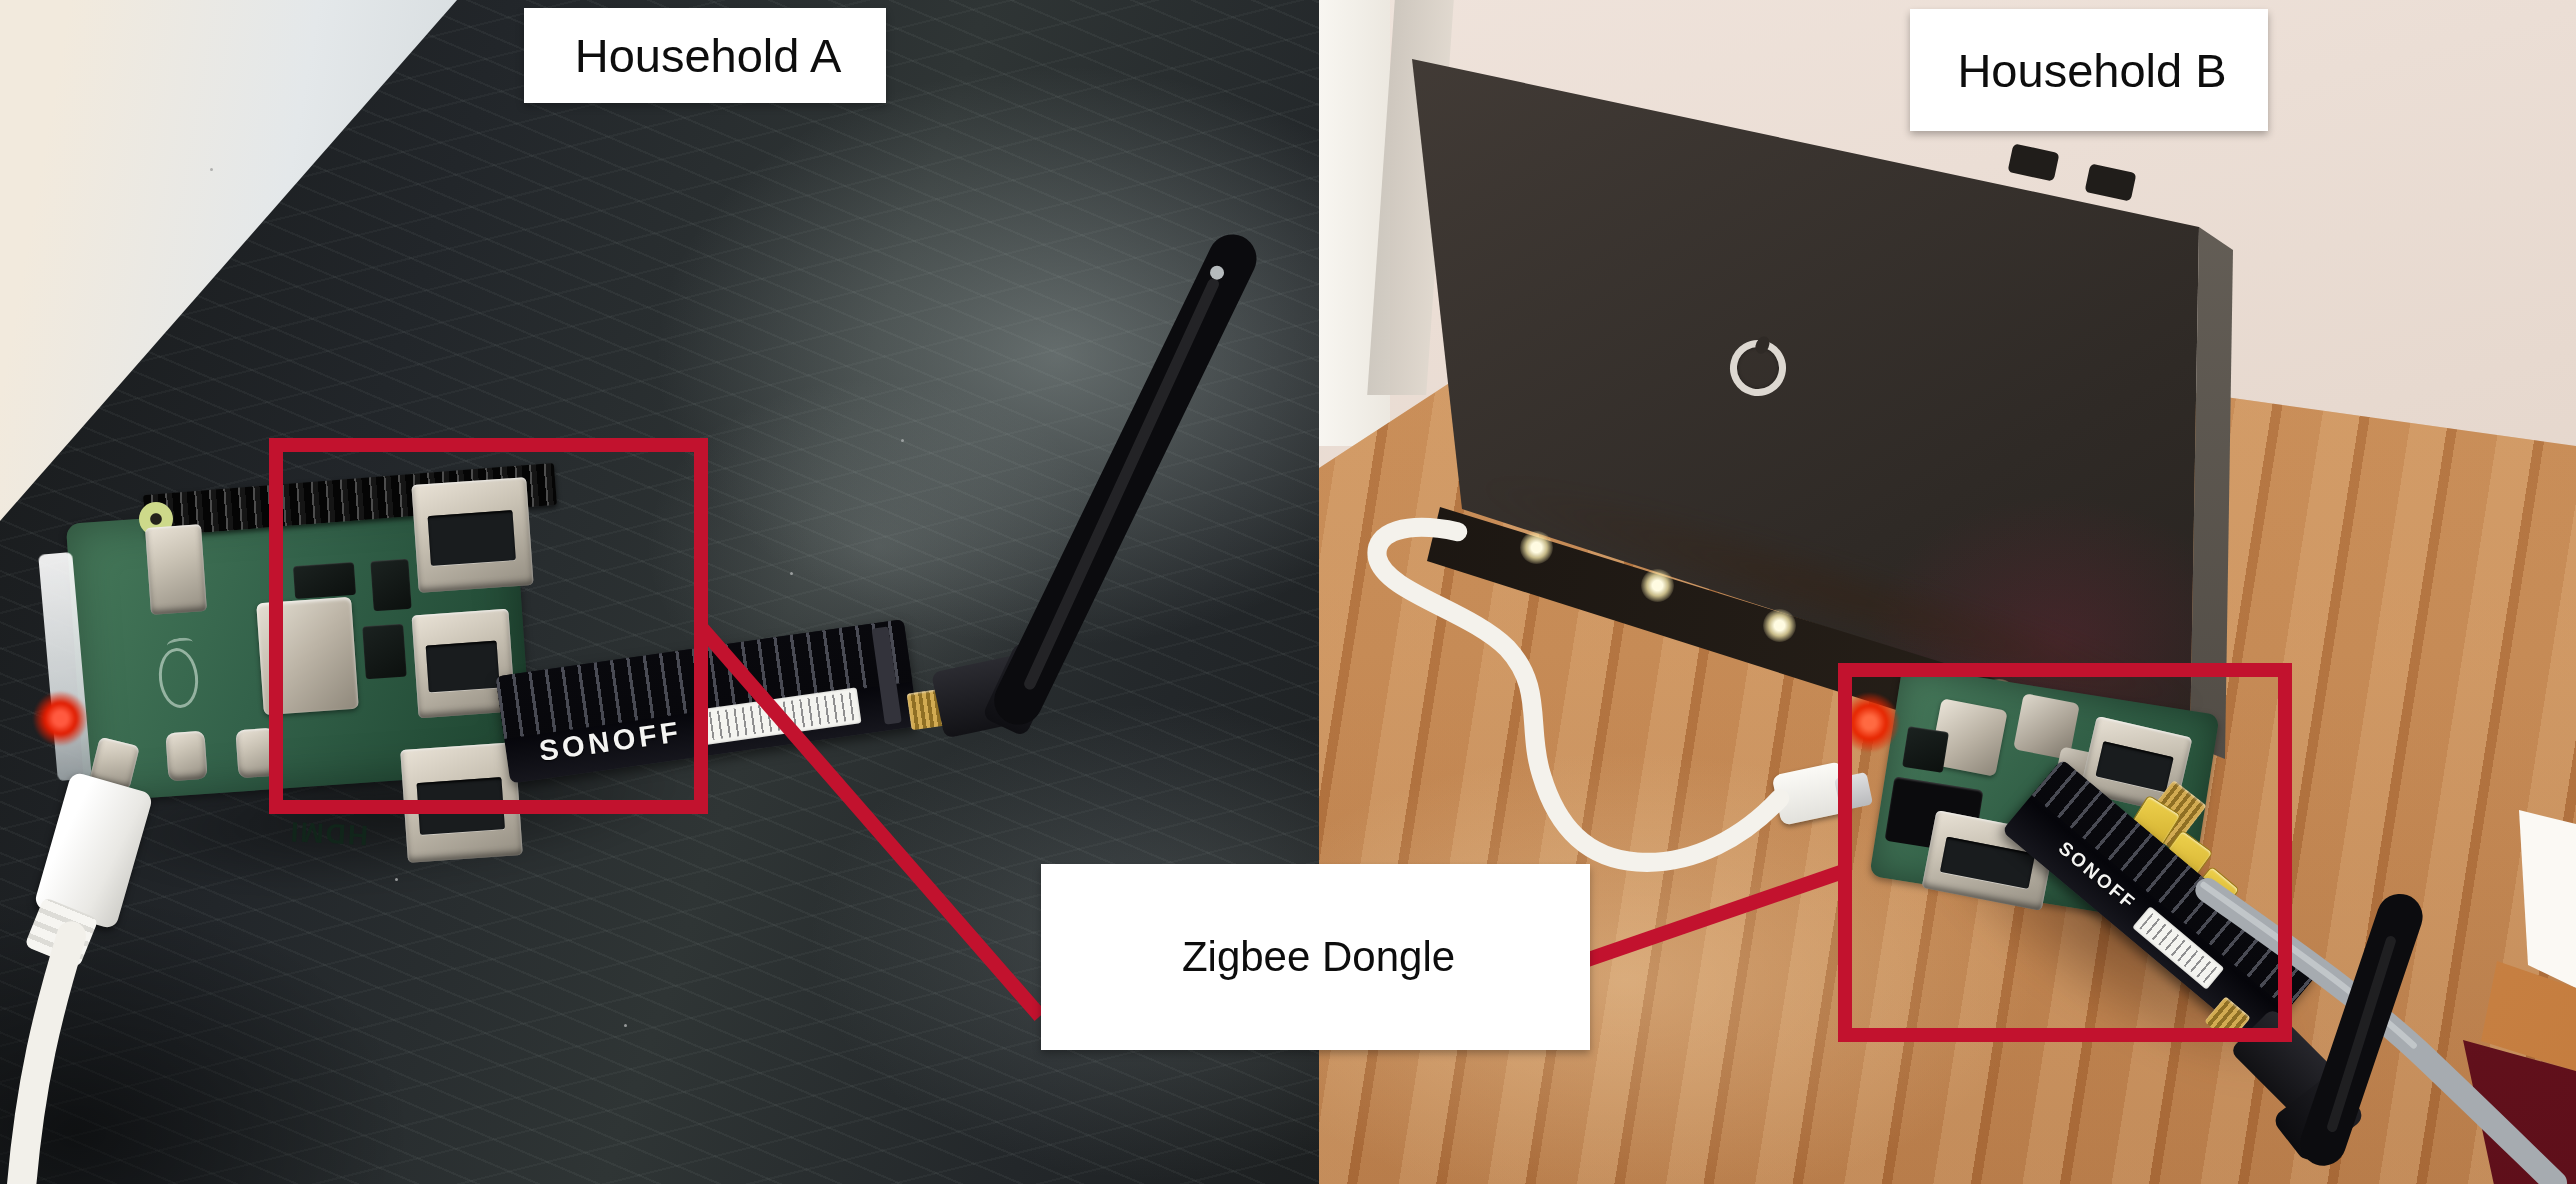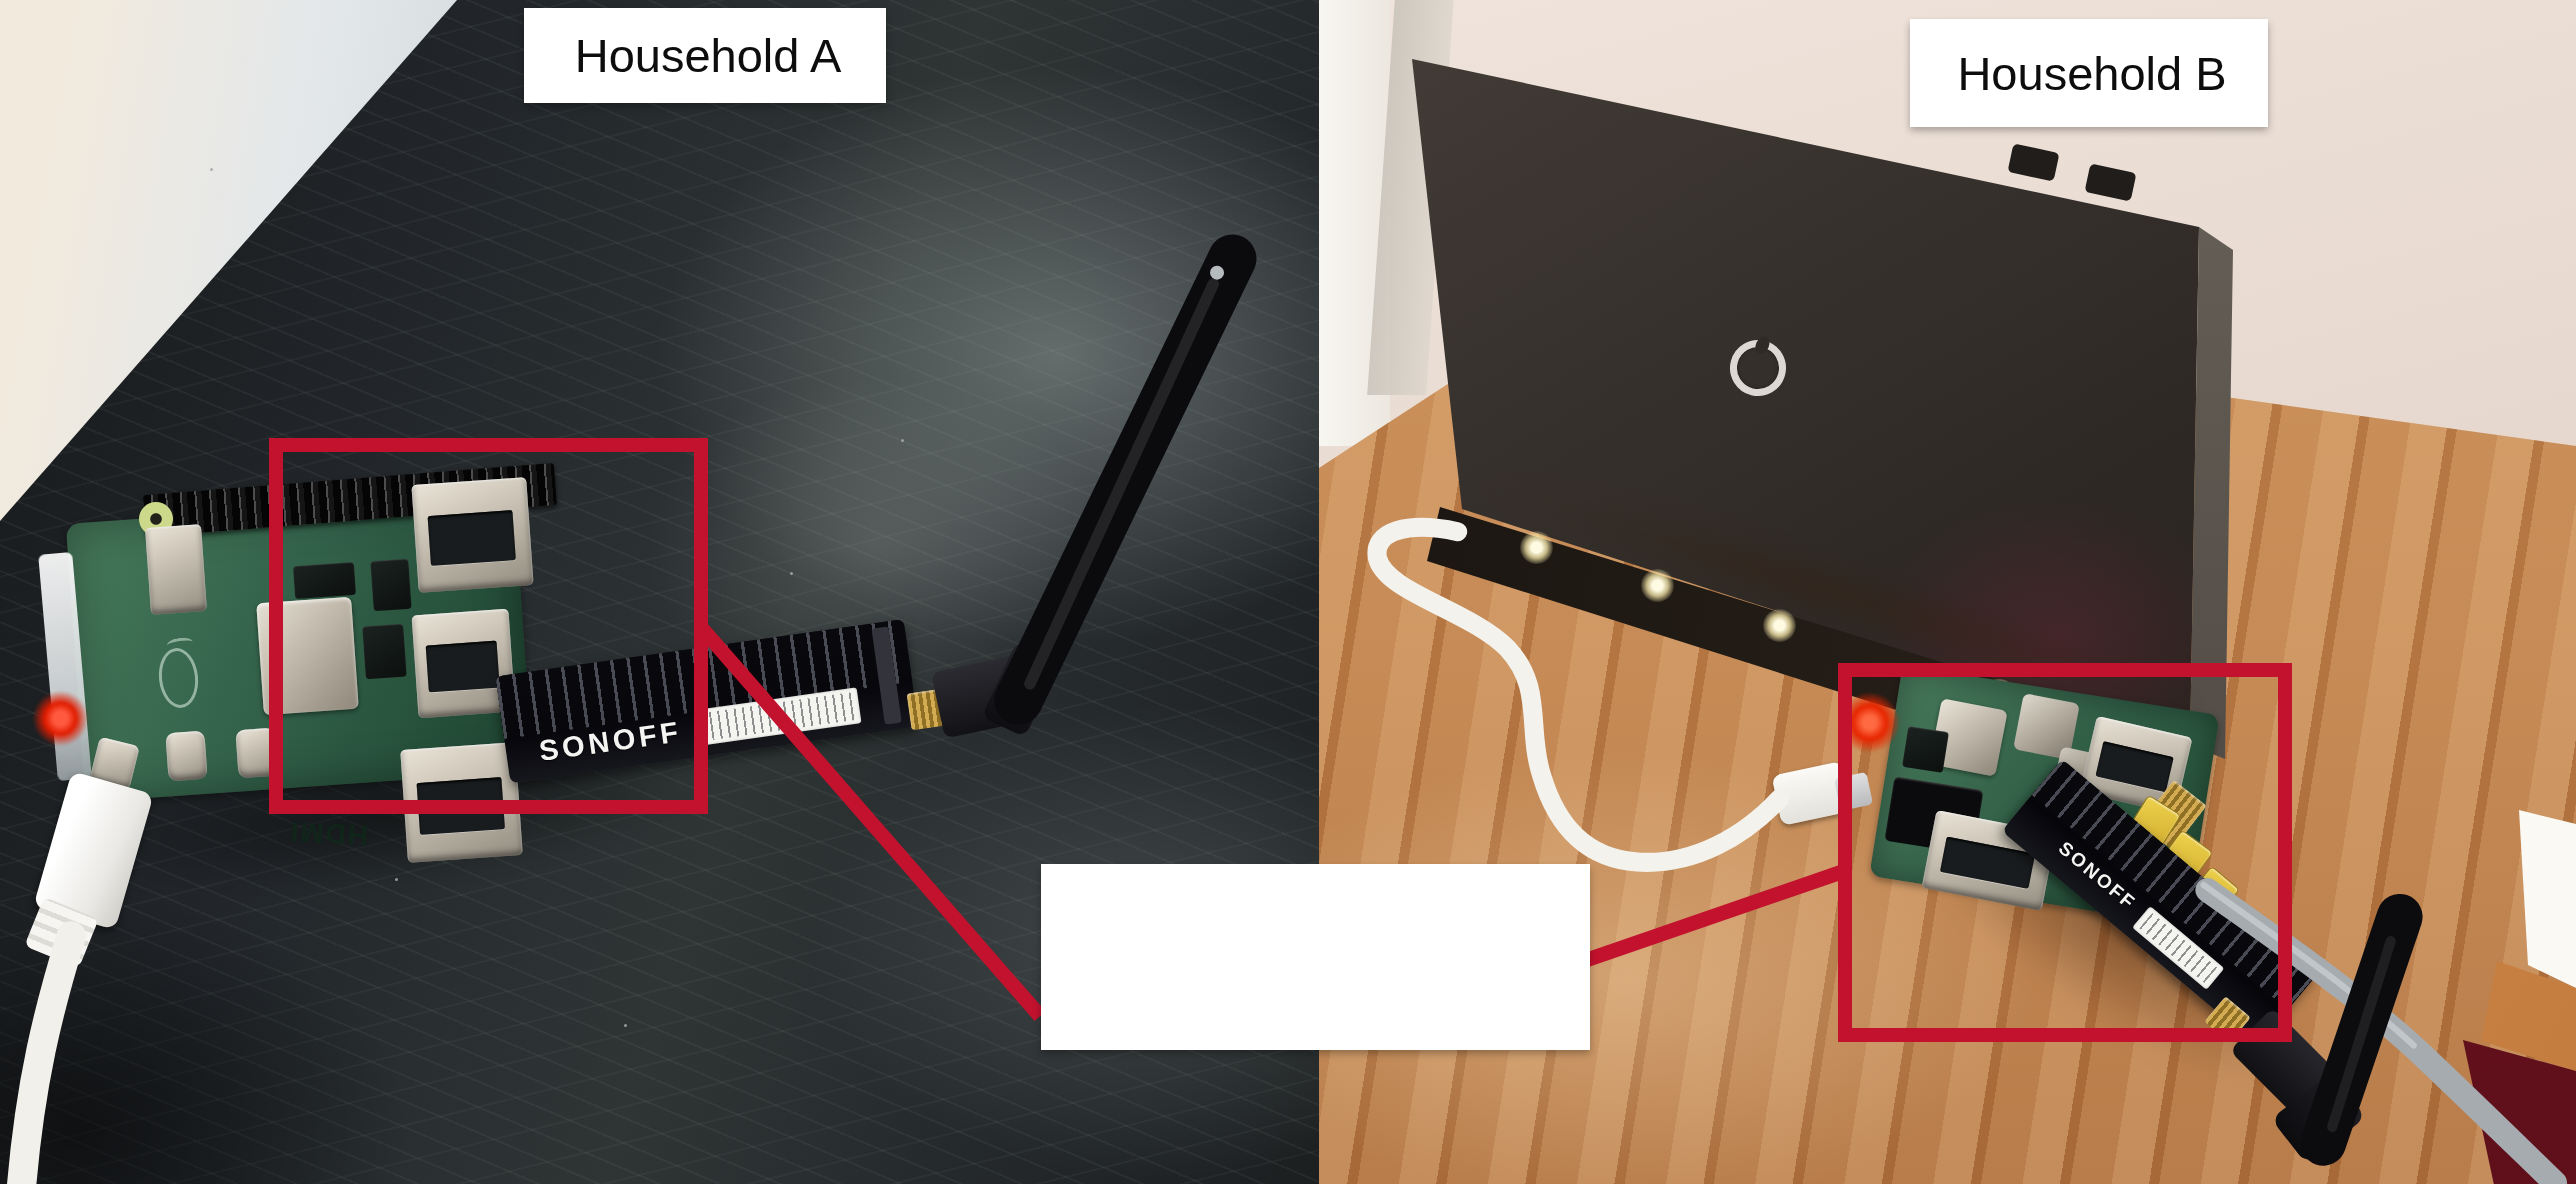--- a/index.html
+++ b/index.html
@@ -243,20 +243,21 @@
     <line x1="1103" y1="987" x2="1634" y2="1596" stroke="#c2122e" stroke-width="23"></line>
     <line x1="2492" y1="1508" x2="2898" y2="1368" stroke="#c2122e" stroke-width="23"></line>
   </svg>
 
   <div class="abs redrect" style="left:269px;top:438px;width:439px;height:376px;"></div>
   <div class="abs redrect" style="left:1838px;top:663px;width:454px;height:379px;"></div>
 
   <div class="abs whitebox" style="left:524px;top:7.6px;width:362px;height:95px;font-size:47px;">
     <span>Household A</span>
   </div>
-  <div class="abs whitebox" style="left:1910px;top:19px;width:358px;height:108px;font-size:47px;">
+  <div class="abs whitebox" style="left:1910px;top:9px;width:358px;height:122px;font-size:47px;">
     <span>Household B</span>
   </div>
   <div class="abs whitebox" style="left:1041px;top:864px;width:549px;height:186px;font-size:42px;line-height:1.42;flex-direction:column;">
+    <span>Zigbee Dongle</span>
   </div>
 
 </div>
 
 
 </body></html>

